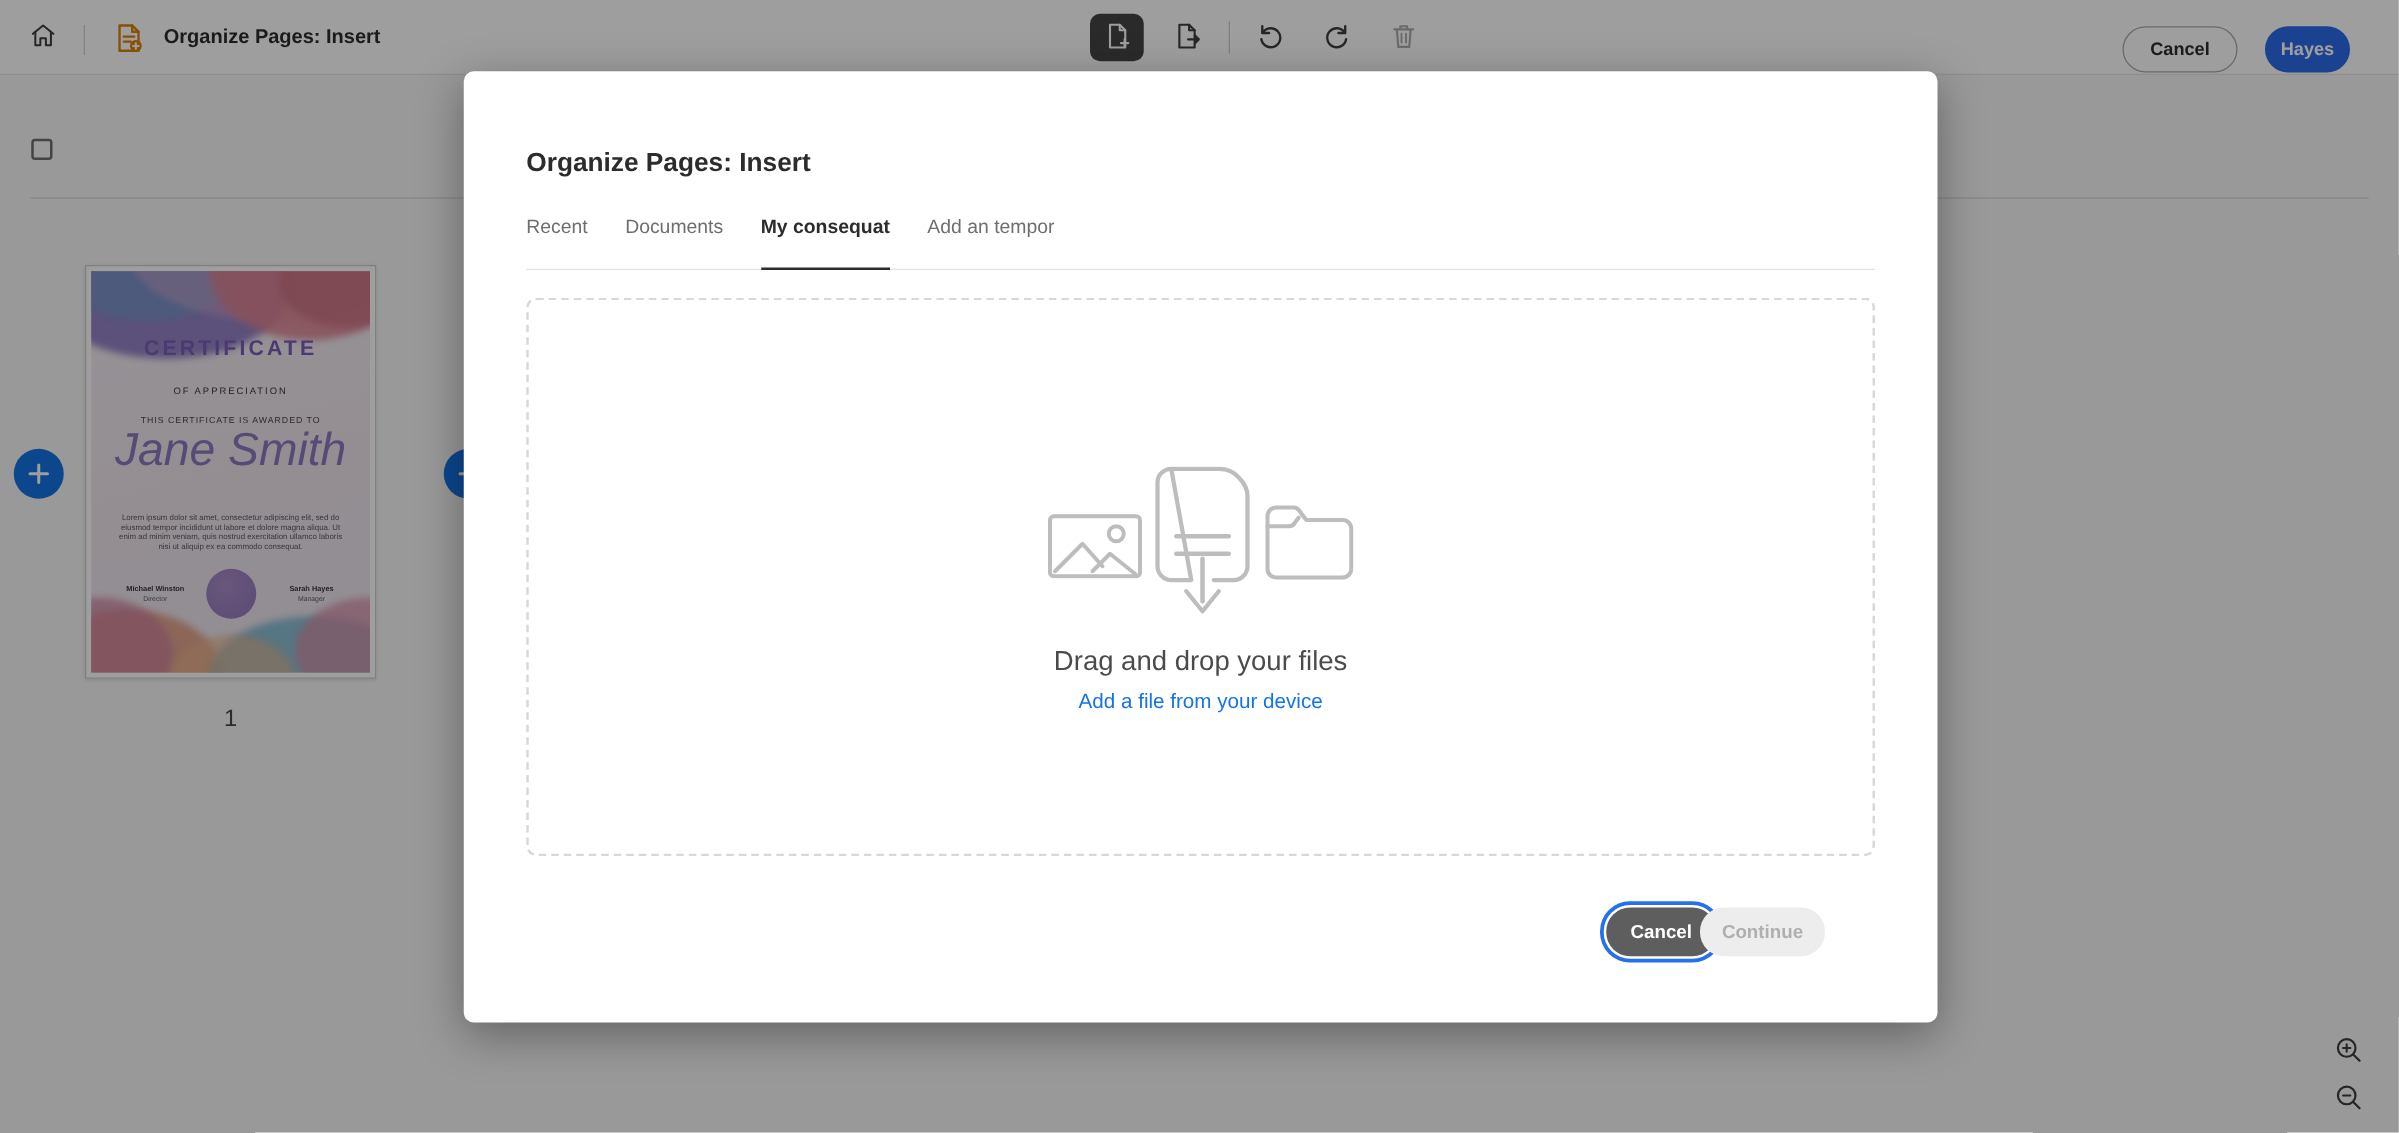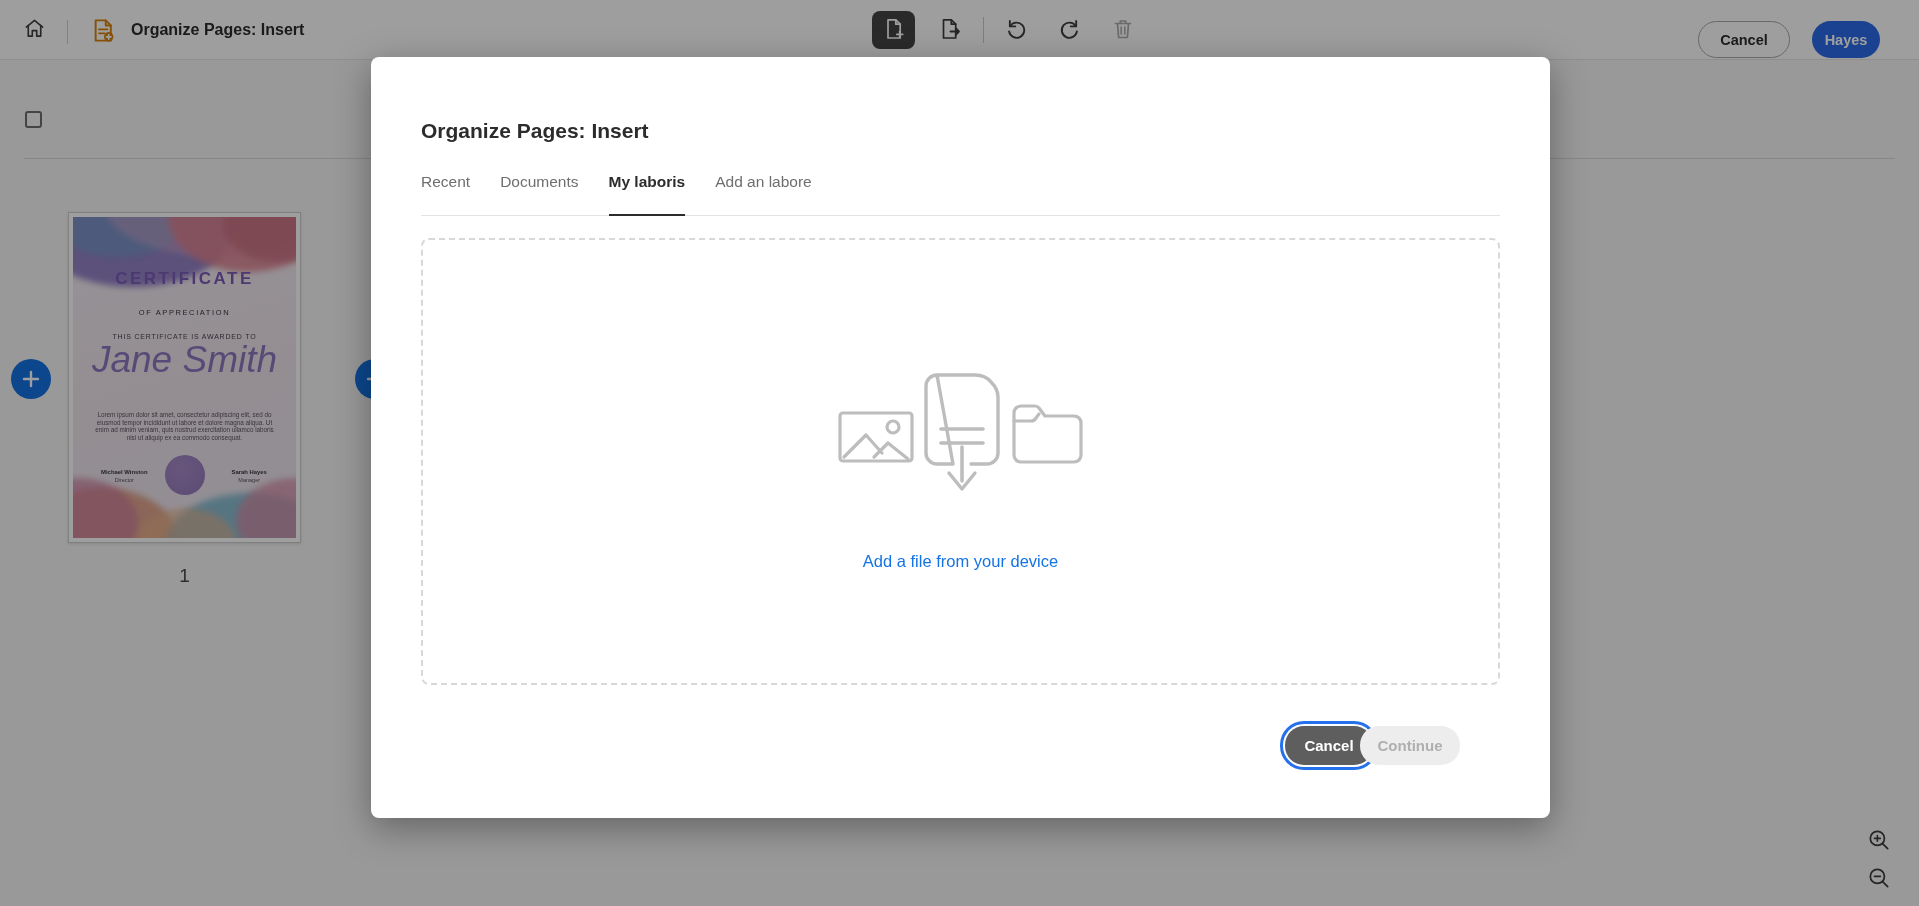--- a/index.html
+++ b/index.html
@@ -259,22 +259,22 @@
 </div>
 
 <div class="overlay"></div>
 
 <div class="modal">
   <div class="modal-title">Organize Pages: Insert</div>
 
   <div class="tabs">
     <button class="tab">Recent</button>
     <button class="tab">Documents</button>
-    <button class="tab active">My laboris</button>
-    <button class="tab">Add an labore</button>
+    <button class="tab active">My consequat</button>
+    <button class="tab">Add an tempor</button>
   </div>
 
   <div class="dropzone">
     <div class="dz-icons">
       <span class="dz-img">
         <svg width="76" height="52" viewBox="0 0 76 52" fill="none" stroke="#BDBDBD" stroke-width="3.2">
           <rect x="2" y="2" width="72" height="48" rx="3"></rect>
           <circle cx="55" cy="16" r="6"></circle>
           <path d="M6 46 L28 24 L44 42 M36 46 L50 32 L70 48"></path>
         </svg>
@@ -287,18 +287,19 @@
           <path d="M26 100 L39 116 L52 100" fill="none"></path>
         </svg>
       </span>
       <span class="dz-folder">
         <svg width="73" height="62" viewBox="0 0 73 62" fill="none" stroke="#BDBDBD" stroke-width="3.2">
           <path d="M3 14 V52 C3 56 6 59 10 59 H63 C67 59 70 56 70 52 V20 C70 16 67 13 63 13 H34 L28 5 C27 3.7 25.5 3 24 3 H10 C6 3 3 6 3 10 Z"></path>
           <path d="M3 18 H20 C22 18 24 17 25 15 L28 11"></path>
         </svg>
       </span>
     </div>
+    <div class="dz-head">Drag and drop your files</div>
     <div class="dz-link"><a>Add a file from your device</a></div>
   </div>
 
   <button class="pill m-cancel">Cancel</button>
   <button class="pill m-continue" disabled="">Continue</button>
 </div>
 
 </body></html>

